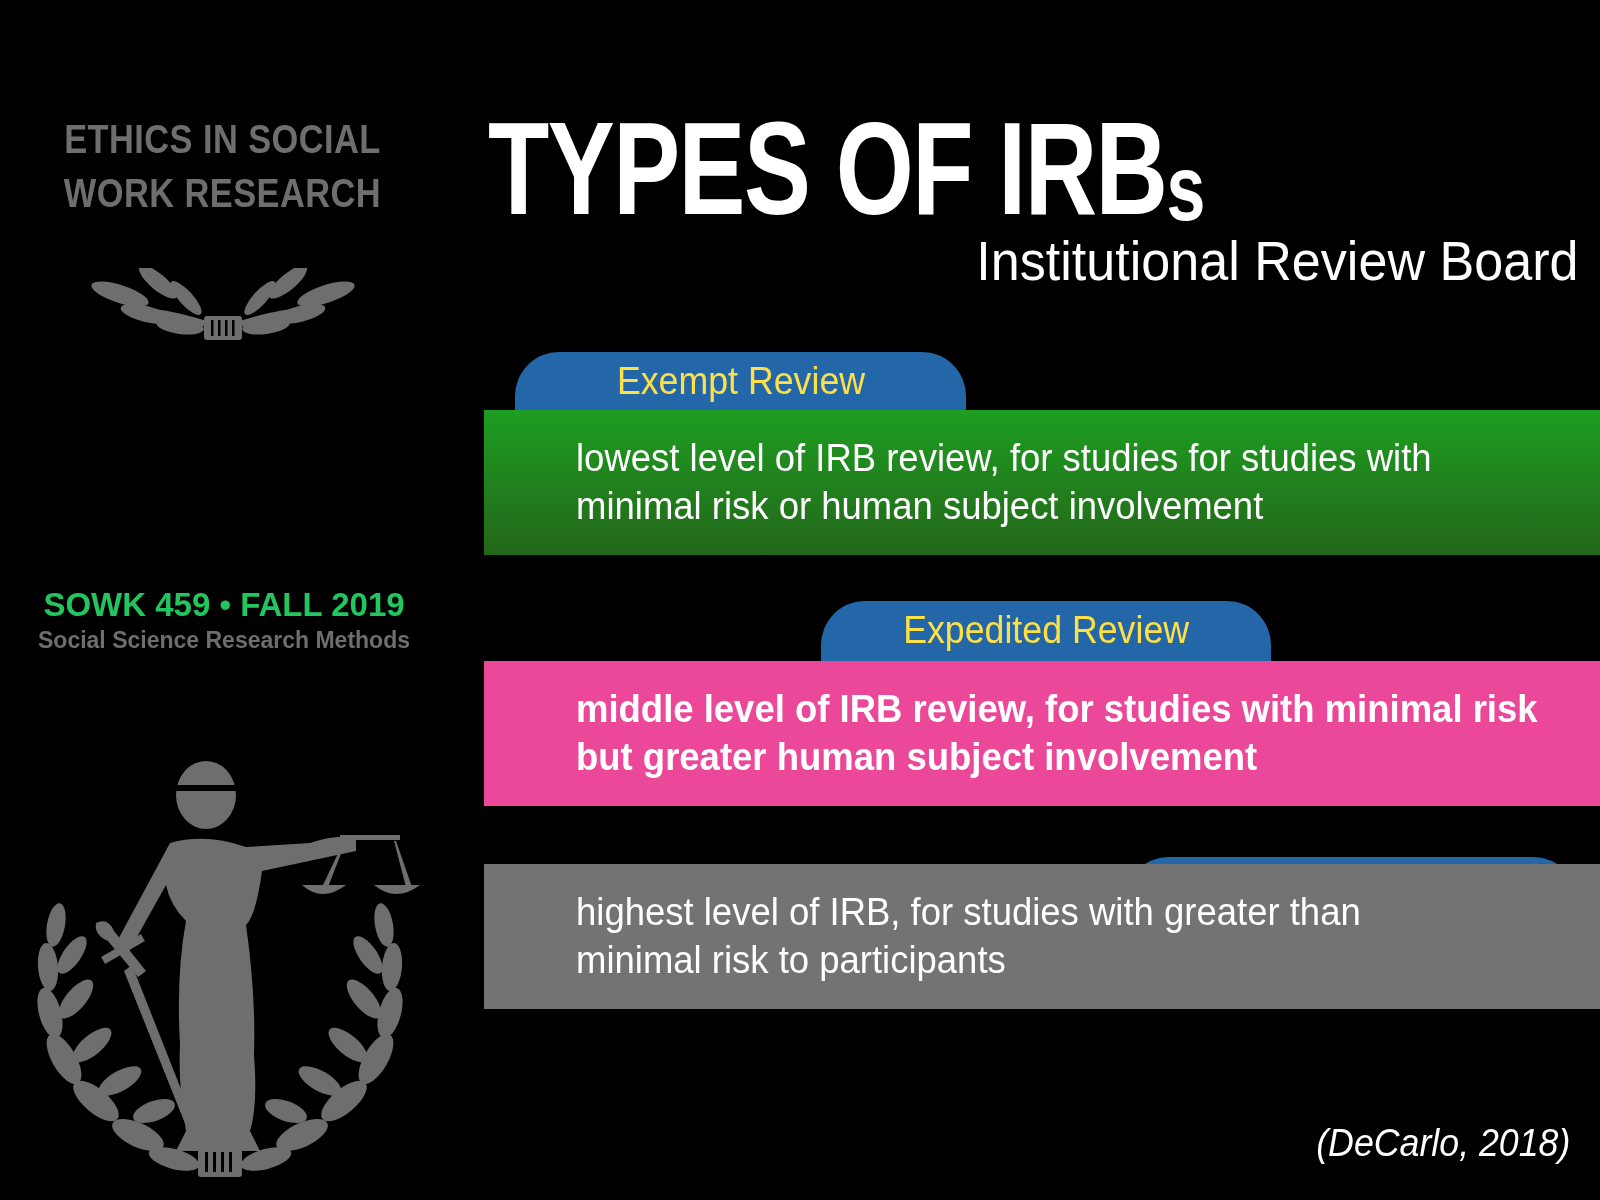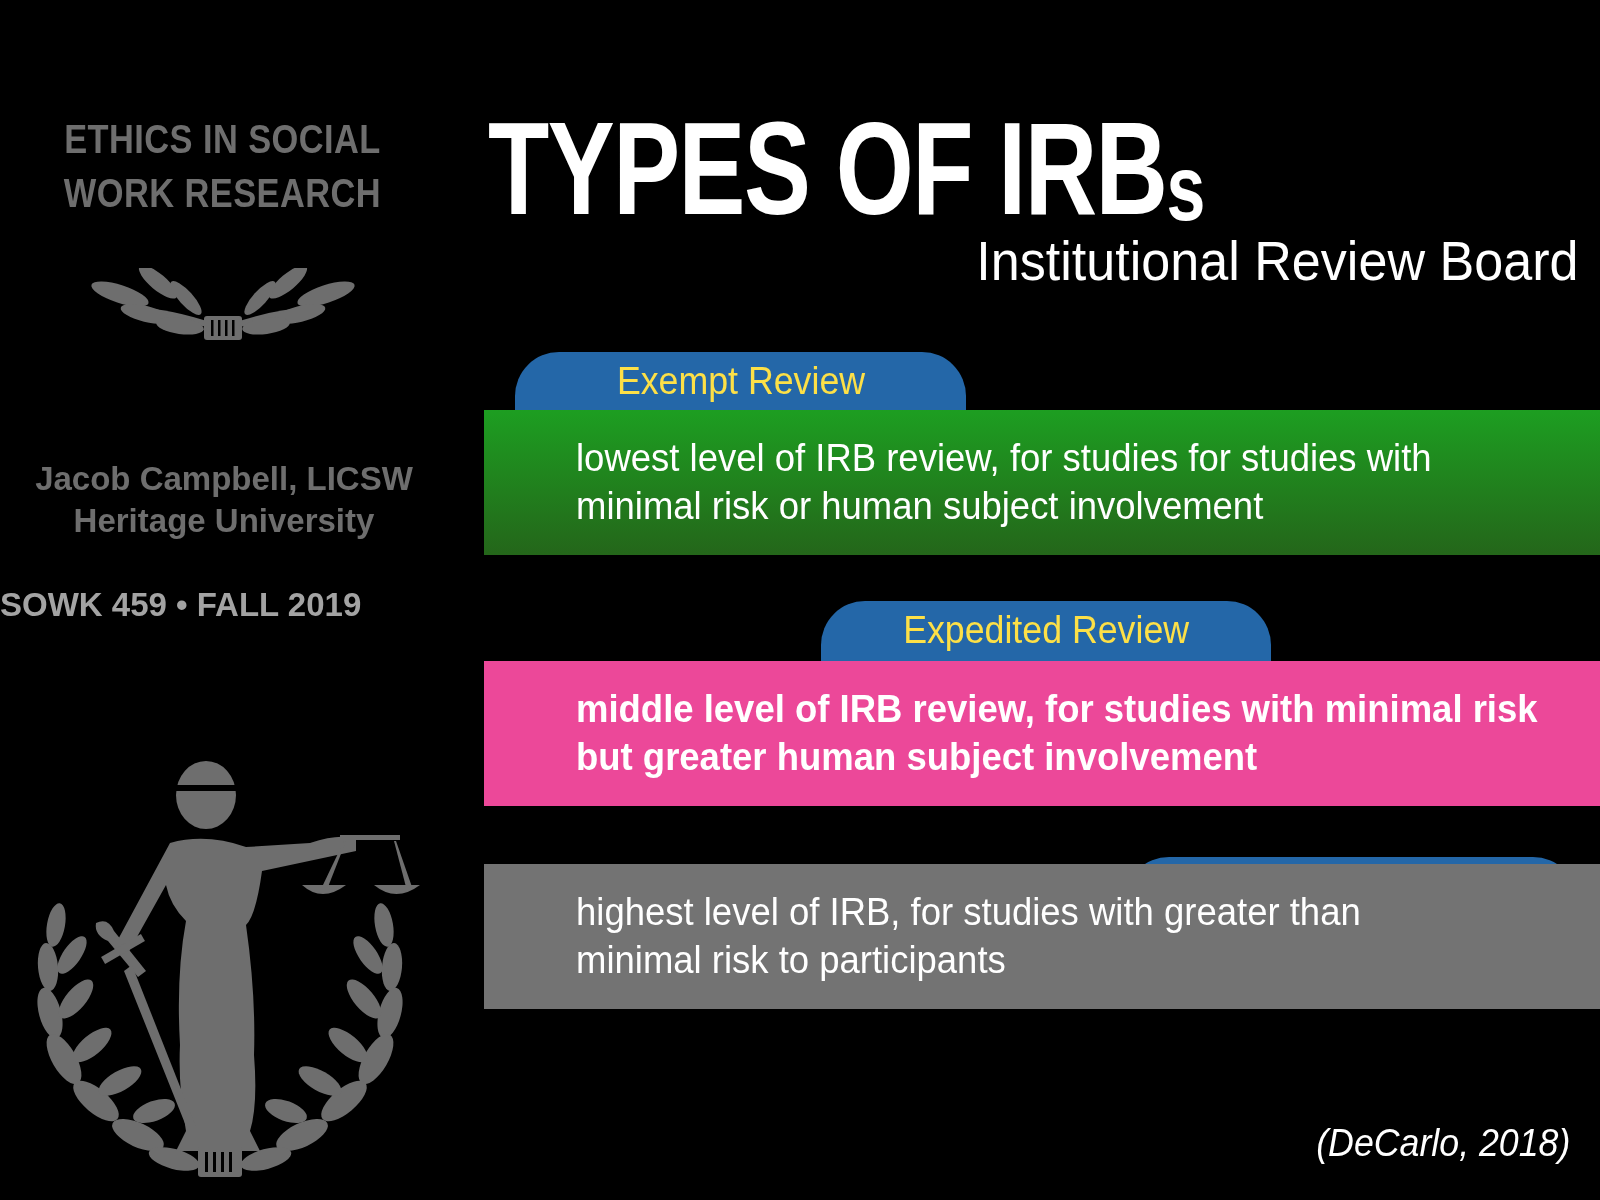--- a/index.html
+++ b/index.html
@@ -9,22 +9,22 @@
   
   .sidebar { position: absolute; left: 0; top: 0; width: 450px; height: 1134px; text-decoration: underline; }
   .course-title { position: absolute; left: 0; width: 445px; top: 112px; text-align: center;
                   color: #6e6e6e; font-weight: bold; font-size: 40px; line-height: 54px;
                   transform: scaleX(0.86); transform-origin: 222px 0; letter-spacing: 0.5px; }
   .course-title span { display: block; }
   .laurel-top { position: absolute; left: 88px; top: 268px; width: 270px; height: 80px; }
   .instructor { position: absolute; left: 0; width: 448px; top: 458px; text-align: center;
                 color: #6e6e6e; font-size: 33px; line-height: 42px; font-weight: bold; }
   .instructor span { display: block; }
-  .course-code { position: absolute; left: 0; width: 448px; top: 585px; 
-                 color: #a3a3a3; font-size: 33px; font-weight: bold; line-height: 40px; }
+  .course-code { position: absolute; left: 0; width: 448px; top: 585px; text-align: center;
+                 color: #22c55e; font-size: 33px; font-weight: bold; line-height: 40px; }
   .course-sub { position: absolute; left: 0; width: 448px; top: 625px; text-align: center;
                 color: #6e6e6e; font-size: 23px; font-weight: bold; line-height: 30px; }
   .justice { position: absolute; left: 10px; top: 755px; width: 420px; height: 430px; }
 
   
   .main-title { position: absolute; left: 488px; top: 104px; font-size: 132px; font-weight: bold;
                 line-height: 130px; letter-spacing: -2px; white-space: nowrap;
                 transform: scaleX(0.76); transform-origin: 0 0; }
   .main-title .suffix { font-size: 92px; letter-spacing: -1px; vertical-align: -6px; }
   .subtitle { position: absolute; right: 22px; top: 228px; font-size: 56px; font-weight: normal;
@@ -76,25 +76,22 @@
       <rect x="116" y="48" width="38" height="24" rx="3"></rect>
     </g>
     <g fill="#000">
       <rect x="123" y="52" width="2.5" height="16"></rect>
       <rect x="130" y="52" width="2.5" height="16"></rect>
       <rect x="137" y="52" width="2.5" height="16"></rect>
       <rect x="144" y="52" width="2.5" height="16"></rect>
     </g>
   </svg>
 
-  <div class="instructor">
-    <span>Jacob Campbell, LICSW</span>
-    <span>Heritage University</span>
-  </div>
   <div class="course-code">SOWK 459 • FALL 2019</div>
+  <div class="course-sub">Social Science Research Methods</div>
 
   <svg class="justice" viewBox="0 0 420 430">
     <g fill="#6e6e6e">
 
       <ellipse cx="196" cy="40" rx="30" ry="34"></ellipse>
 
       <path d="M160 88 Q196 78 236 92 L300 88 Q330 78 346 84 L346 96 L252 116 Q246 160 236 170 Q246 240 244 300 Q248 350 240 376 L250 396 L166 396 L176 376 Q168 330 170 290 Q166 220 176 166 Q160 150 156 130 L118 198 L104 192 Z"></path>
 
       <rect x="330" y="80" width="60" height="5"></rect>
       <path d="M312 132 L334 86 L336 86 L318 132 Z"></path>

